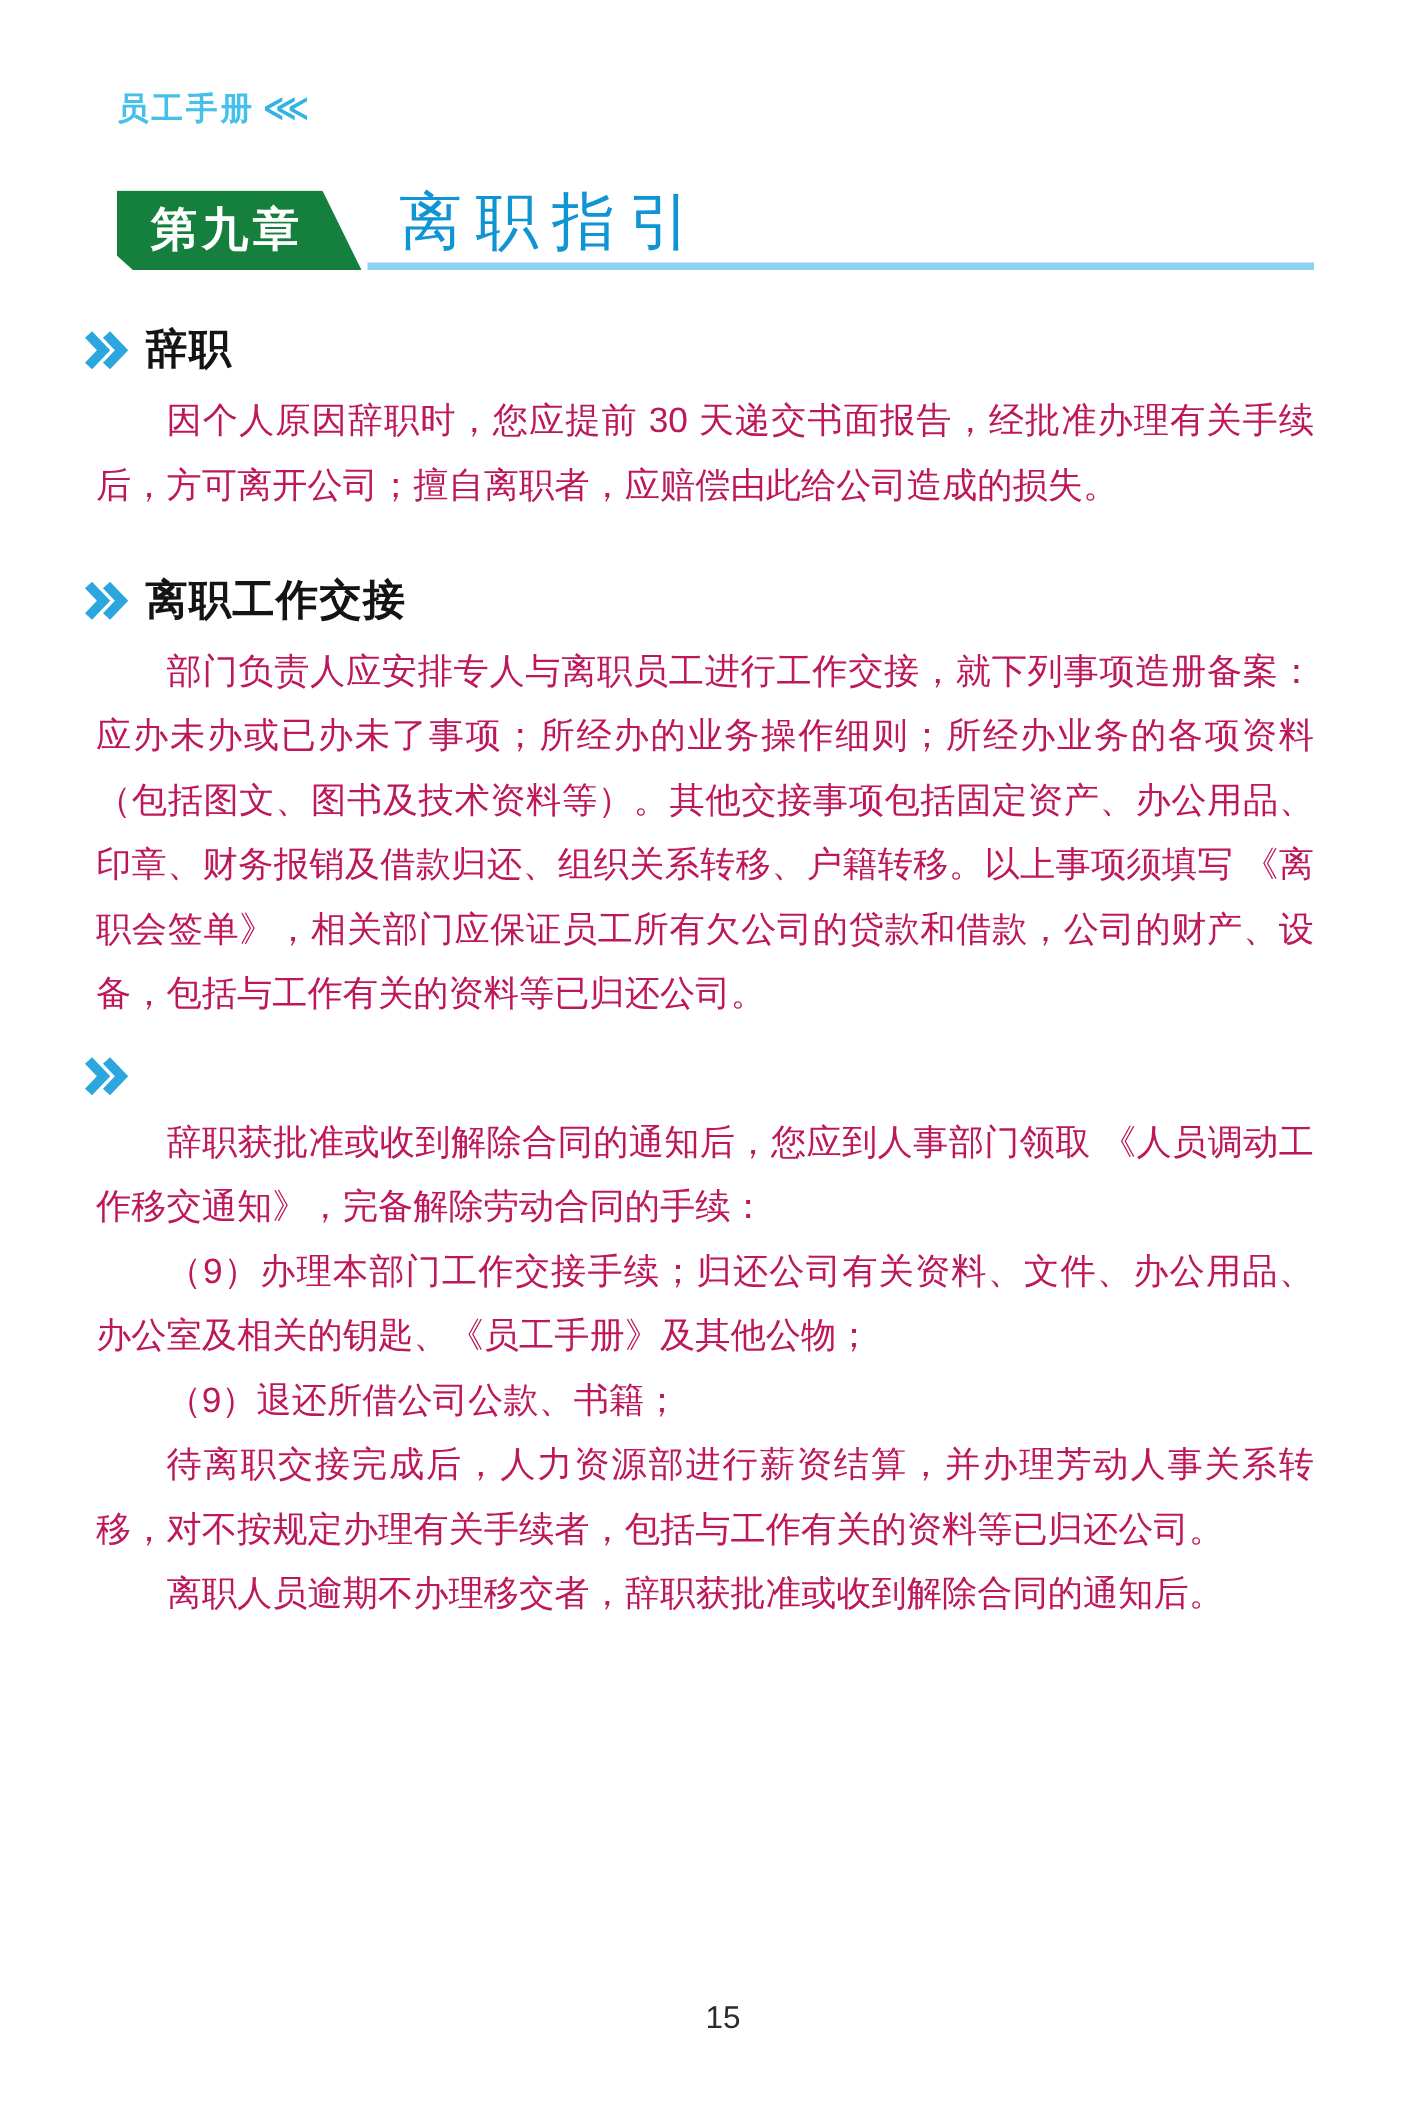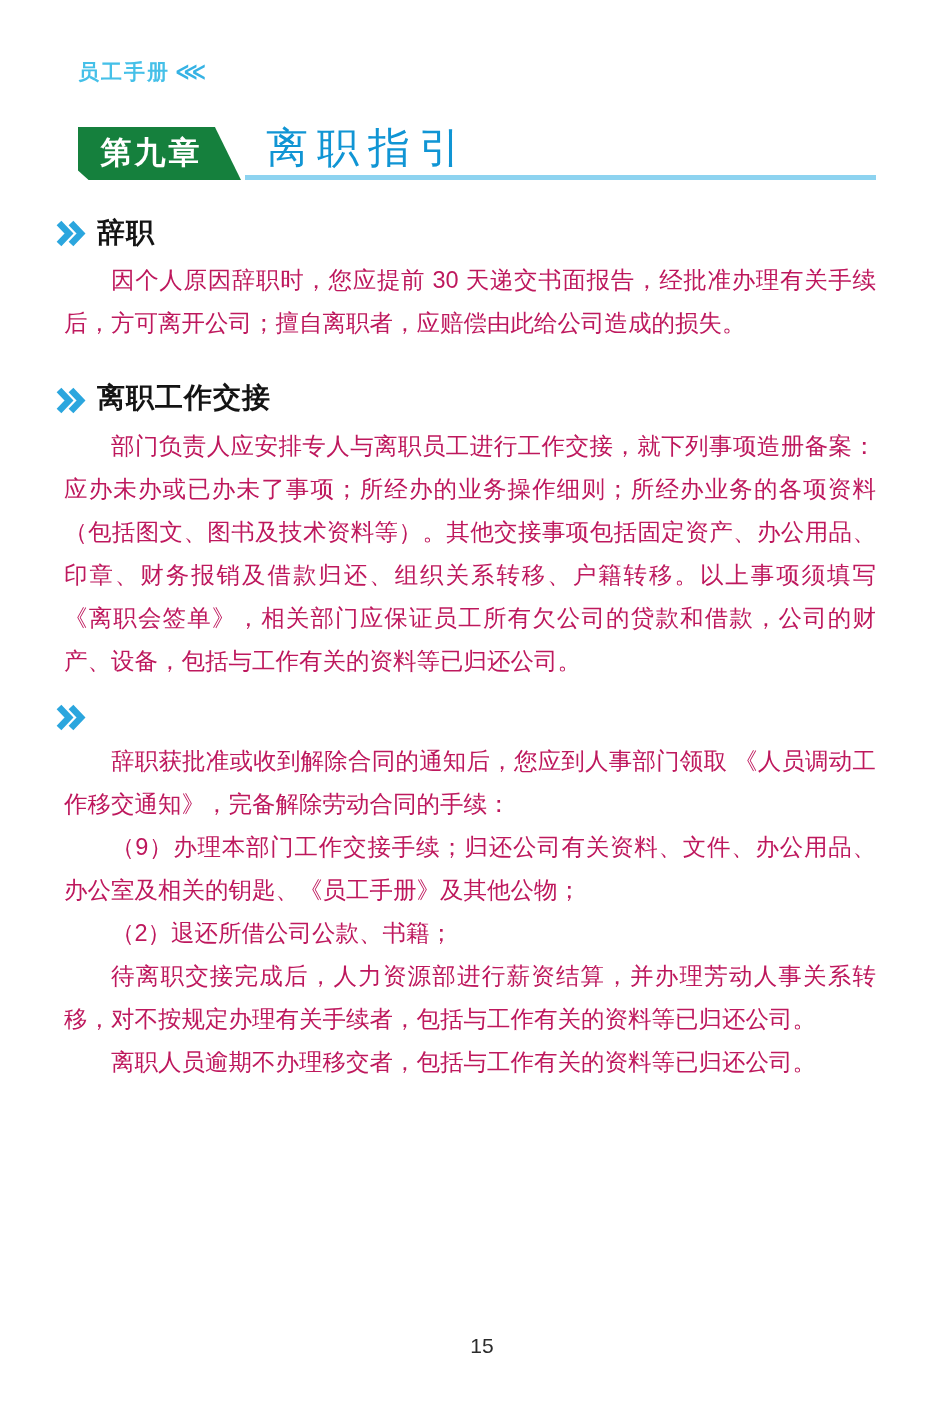--- a/index.html
+++ b/index.html
@@ -56,21 +56,21 @@
     line-height:34px;
   }
   .body-para {
     margin:0;
     font-size:23.5px; line-height:43px;
     color:#be185d;
     text-align:justify; text-justify:inter-ideograph;
     text-indent:2em;
   }
   .sec-1 { margin-bottom:38px; }
-  .sec-2 { margin-bottom:20px;font-family:Liberation Mono, monospace; }
+  .sec-2 { margin-bottom:20px; }
 
   
   .page-num {
     position:absolute; top:1334px; left:12px; width:100%;
     text-align:center; font-size:21px; color:#2b2b2b;
   }
 </style>
 </head>
 <body>
 
@@ -113,22 +113,22 @@
 
     <section class="sec-3">
       <div class="sec-heading">
         <svg class="chev-icon" width="32" height="27" viewBox="0 0 32 27">
           <polyline points="3,3 13,13.5 3,24" fill="none" stroke="#2ba6de" stroke-width="6.5"></polyline>
           <polyline points="15,3 25,13.5 15,24" fill="none" stroke="#2ba6de" stroke-width="6.5"></polyline>
         </svg>
       </div>
       <p class="body-para">辞职获批准或收到解除合同的通知后，您应到人事部门领取 《人员调动工作移交通知》，完备解除劳动合同的手续：</p>
       <p class="body-para">（9）办理本部门工作交接手续；归还公司有关资料、文件、办公用品、办公室及相关的钥匙、《员工手册》及其他公物；</p>
-      <p class="body-para">（2）退还所借公司公款、书籍；</p>
+      <p class="body-para">（9）退还所借公司公款、书籍；</p>
       <p class="body-para">待离职交接完成后，人力资源部进行薪资结算，并办理芳动人事关系转移，对不按规定办理有关手续者，包括与工作有关的资料等已归还公司。</p>
-      <p class="body-para">离职人员逾期不办理移交者，包括与工作有关的资料等已归还公司。</p>
+      <p class="body-para">离职人员逾期不办理移交者，辞职获批准或收到解除合同的通知后。</p>
     </section>
 
   </div>
 
   <div class="page-num">15</div>
 
 </div>
 
 </body></html>

